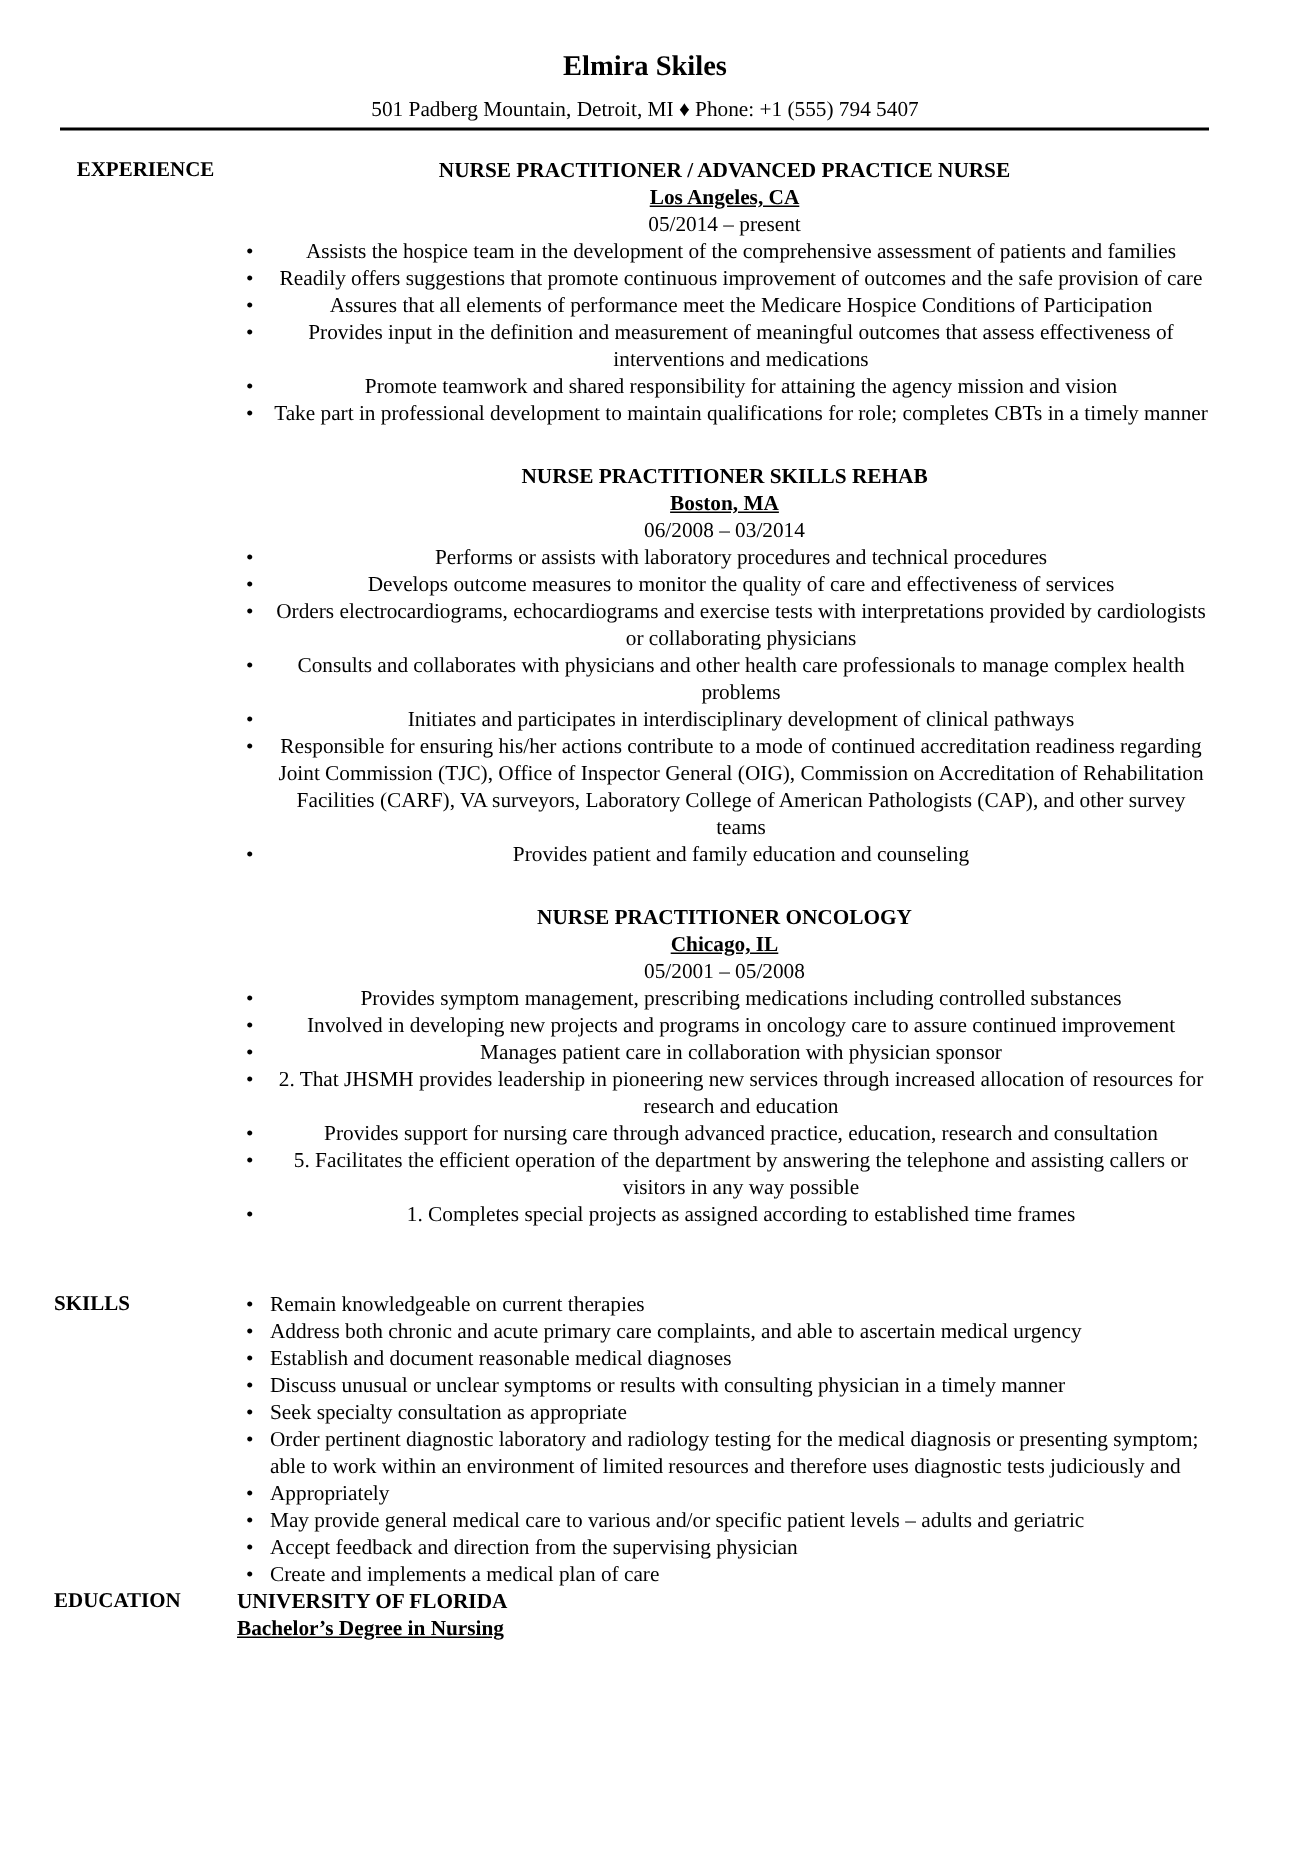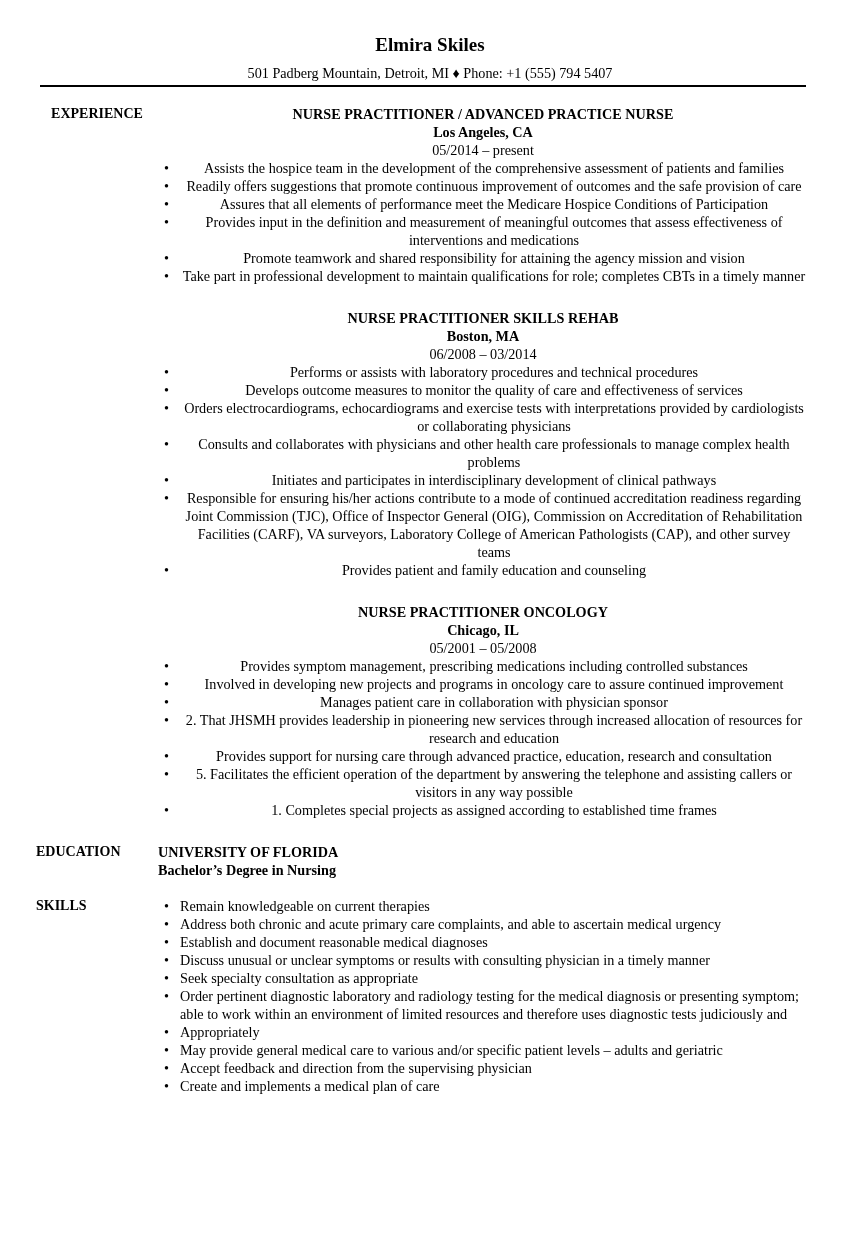--- a/index.html
+++ b/index.html
@@ -10,21 +10,21 @@
     }
     .page { position: relative; width: 860px; }
     .header { text-align: center; padding-top: 33px; }
     .name { font-size: 19px; font-weight: bold; line-height: 24px; }
     .contact { font-size: 14.2px; font-weight: normal; margin-top: 7px; line-height: 18px; }
     .rule { margin: 3px 54px 0 40px; border-top: 2px solid #000; }
     .section { display: flex; margin-left: 36px; }
     .section-label { width: 122px; flex: none; font-weight: bold; font-size: 14px; }
     .section-body { width: 650px; }
     .job-title { font-weight: bold; }
-    .job-loc { font-weight: bold; }
+    .job-loc { font-weight: bold; text-decoration: underline; }
     ul { margin: 0; padding: 0 0 0 22px; list-style: none; }
     li { position: relative; }
     li::before { content: "•"; position: absolute; left: -16px; top: 0; }
     .job { margin-bottom: 24px; }
   </style>
 </head>
 <body>
 
 <div class="page">
   <div class="header">
@@ -73,38 +73,38 @@
             <li>Manages patient care in collaboration with physician sponsor</li>
             <li>2. That JHSMH provides leadership in pioneering new services through increased allocation of resources for research and education</li>
             <li>Provides support for nursing care through advanced practice, education, research and consultation</li>
             <li>5. Facilitates the efficient operation of the department by answering the telephone and assisting callers or visitors in any way possible</li>
             <li>1. Completes special projects as assigned according to established time frames</li>
           </ul>
         </div>
       </div>
   </div>
 
-  <div class="section" style="margin-top:0px;">
-    <div class="section-label">EDUCATION</div>
-    <div class="section-body">
-      <div class="job-title">UNIVERSITY OF FLORIDA</div>
-      <div class="job-loc">Bachelor’s Degree in Nursing</div>
-    </div>
-  </div>
-
   <div class="section" style="margin-top:18px;">
     <div class="section-label">SKILLS</div>
     <div class="section-body">
       <ul id="skills">
           <li>Remain knowledgeable on current therapies</li>
           <li>Address both chronic and acute primary care complaints, and able to ascertain medical urgency</li>
           <li>Establish and document reasonable medical diagnoses</li>
           <li>Discuss unusual or unclear symptoms or results with consulting physician in a timely manner</li>
           <li>Seek specialty consultation as appropriate</li>
           <li>Order pertinent diagnostic laboratory and radiology testing for the medical diagnosis or presenting symptom; able to work within an environment of limited resources and therefore uses diagnostic tests judiciously and</li>
           <li>Appropriately</li>
           <li>May provide general medical care to various and/or specific patient levels – adults and geriatric</li>
           <li>Accept feedback and direction from the supervising physician</li>
           <li>Create and implements a medical plan of care</li>
         </ul>
     </div>
   </div>
+
+  <div class="section" style="margin-top:0px;">
+    <div class="section-label">EDUCATION</div>
+    <div class="section-body">
+      <div class="job-title">UNIVERSITY OF FLORIDA</div>
+      <div class="job-loc">Bachelor’s Degree in Nursing</div>
+    </div>
+  </div>
 </div>
 
 </body></html>

